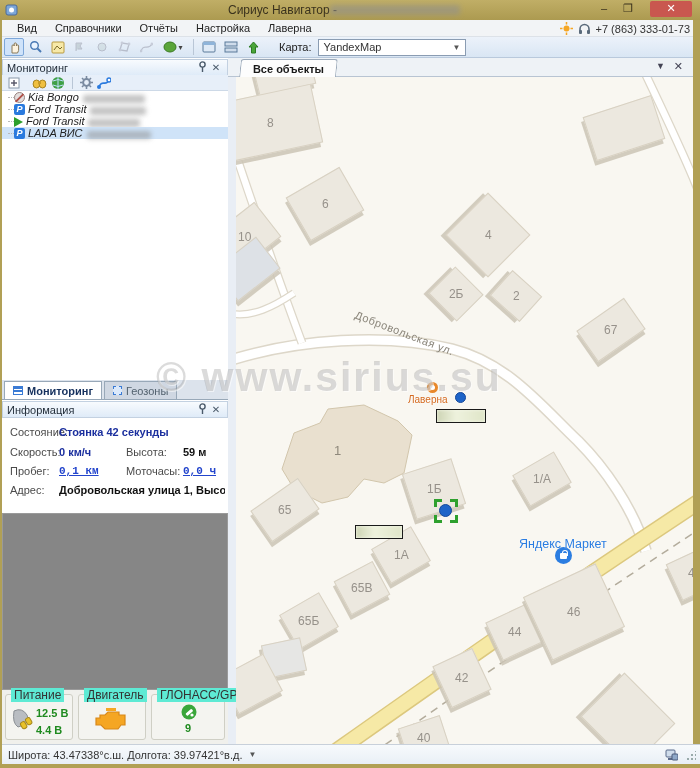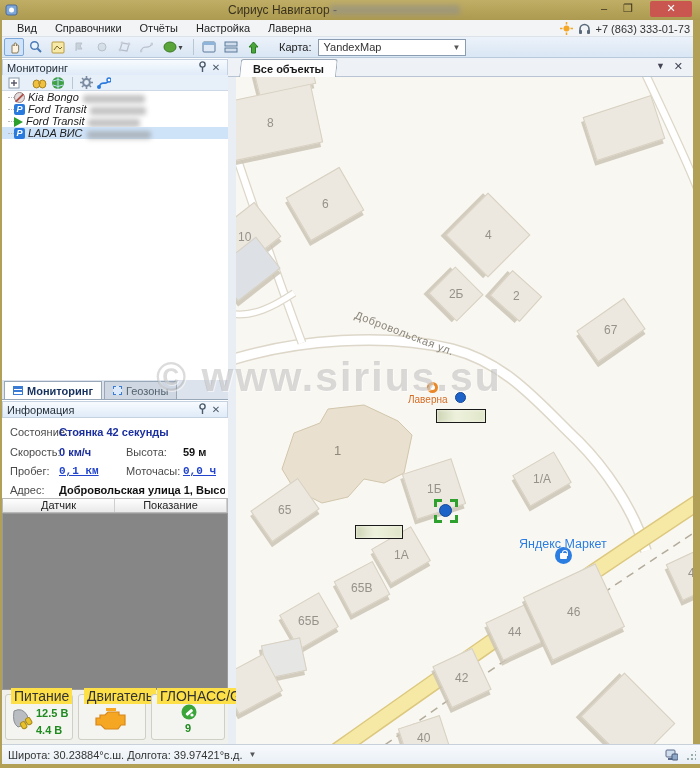--- a/index.html
+++ b/index.html
@@ -78,21 +78,21 @@
   .iv.navy { color:#1b2f9e; }
   .iv.link { color:#2244cc; text-decoration:underline;font-family:Liberation Mono, monospace; }
 
   .sens-hdr { position:absolute; left:0; top:440px; width:226px; height:15px; display:flex;
     background:linear-gradient(#fefefe,#e9e9e9); border:1px solid #b9b9b9; }
   .sens-hdr div { flex:1; text-align:center; line-height:13px; color:#222; border-right:1px solid #cfcfcf; }
   .sens-body { position:absolute; left:0; top:455px; width:226px; height:177px; background:#868686; border:1px solid #9a9a9a; }
 
   .gaugearea { position:absolute; left:0; top:632px; width:226px; height:54px; background:#f0f0ec; }
   .gbox { position:absolute; top:4px; height:46px; border:1px solid #cfcfc5; border-radius:3px; background:#f4f4f0; }
-  .glegend { position:absolute; top:-7px; left:5px; background:#fde047; padding:0 3px; font-size:14px; color:#333; }
+  .glegend { position:absolute; top:-7px; left:5px; background:#5eead4; padding:0 3px; font-size:12px; color:#333; }
   .gval { color:#1f8a1f; font-weight:bold; font-size:11px; }
 
   .statusbar { left:2px; top:744px; width:698px; height:20px; background:linear-gradient(#f7fafc,#e9eff6);
     border-top:1px solid #c8d0da; display:flex; align-items:center; padding-left:6px; color:#333; z-index:41; }
   .grip { position:absolute; right:4px; bottom:3px; width:10px; height:10px;
     background:radial-gradient(circle at 2px 8px,#9aa 1px,transparent 1.4px),
                radial-gradient(circle at 6px 8px,#9aa 1px,transparent 1.4px),
                radial-gradient(circle at 6px 4px,#9aa 1px,transparent 1.4px),
                radial-gradient(circle at 10px 8px,#9aa 1px,transparent 1.4px),
                radial-gradient(circle at 10px 4px,#9aa 1px,transparent 1.4px),
@@ -353,24 +353,20 @@
       <span class="il" style="left:124px;top:28px">Высота:</span>
       <span class="iv" style="left:181px;top:28px">59 м</span>
       <span class="il" style="left:8px;top:47px">Пробег:</span>
       <span class="iv link" style="left:57px;top:47px">0,1 км</span>
       <span class="il" style="left:124px;top:47px">Моточасы:</span>
       <span class="iv link" style="left:181px;top:47px">0,0 ч</span>
       <span class="il" style="left:8px;top:66px">Адрес:</span>
       <span class="iv" style="left:57px;top:66px;width:166px;white-space:nowrap;overflow:hidden">Добровольская улица 1, Высокое, ...</span>
     </div>
 
-    <div class="sens-hdr">
-      <div>Датчик</div>
-      <div>Показание</div>
-    </div>
     <div class="sens-body"></div>
 
     <div class="gaugearea">
       <div class="gbox" style="left:3px;width:68px">
         <span class="glegend">Питание</span>
         <svg class="abs" style="left:4px;top:12px" width="24" height="26">
             <path d="M4 4 Q12 0 17 8 Q20 14 14 18 L8 20 Q2 16 4 4" fill="#b9bdc2" stroke="#8a8f94"></path>
             <rect x="11" y="15" width="5" height="7" rx="2" fill="#e8c22a" stroke="#a8881a" transform="rotate(-30 13 18)"></rect>
             <rect x="16" y="11" width="5" height="7" rx="2" fill="#e8c22a" stroke="#a8881a" transform="rotate(-30 18 14)"></rect>
           </svg>
@@ -506,21 +502,21 @@
         <i></i>
       </span>
 
     <span class="ym-icon" style="left:319px;top:470px"></span>
     <span class="ym-label" style="left:283px;top:460px">Яндекс Маркет</span>
   </div>
 
   <div class="abs watermark">© www.sirius.su</div>
 
   <div class="abs statusbar">
-    <span>Широта: 30.23884°с.ш. Долгота: 39.97421°в.д.</span>
+    <span>Широта: 43.47338°с.ш. Долгота: 39.97421°в.д.</span>
     <span style="margin-left:6px;font-size:8px;color:#555">▼</span>
     <svg class="abs" style="right:22px;top:4px" width="13" height="12">
         <rect x="1" y="1" width="9" height="7" rx="1" fill="#cfdceb" stroke="#5a6a8a"></rect>
         <rect x="3" y="9" width="5" height="2" fill="#5a6a8a"></rect>
         <rect x="7" y="5" width="6" height="6" rx="1" fill="#8fa8c8" stroke="#4a5a7a"></rect>
       </svg>
     <span class="grip"></span>
   </div>
 
   <div class="abs goldL"></div>

